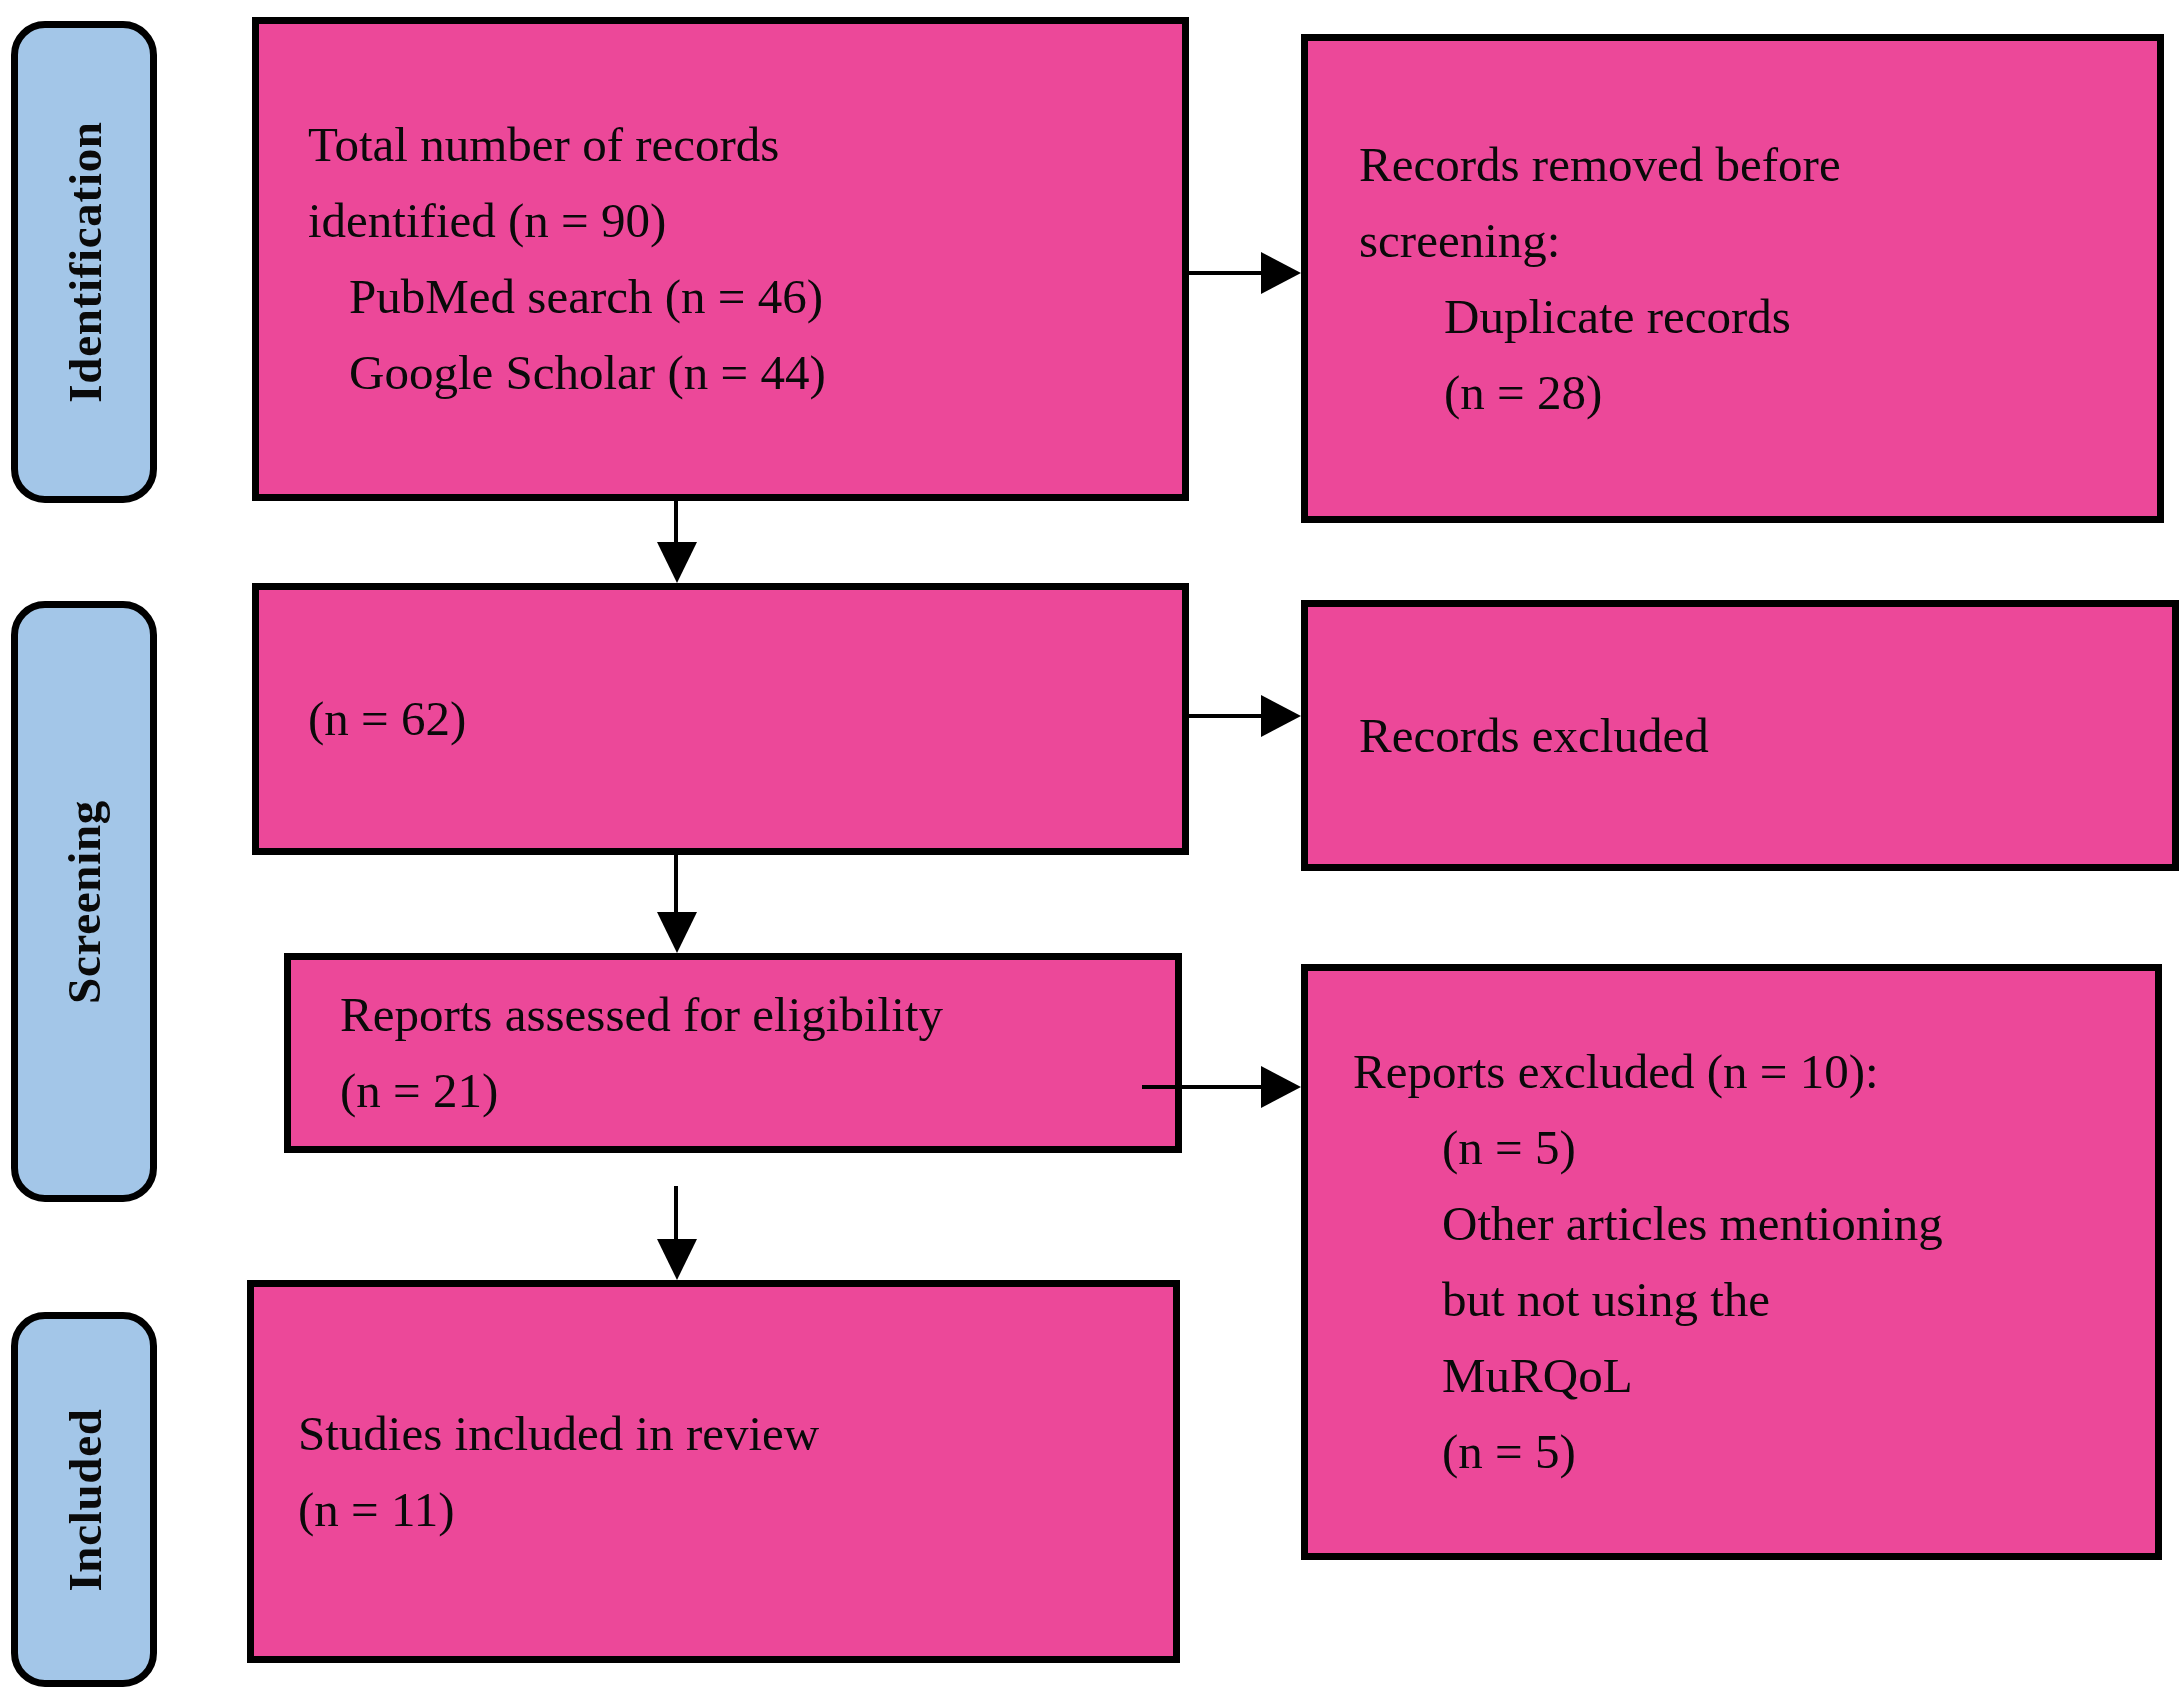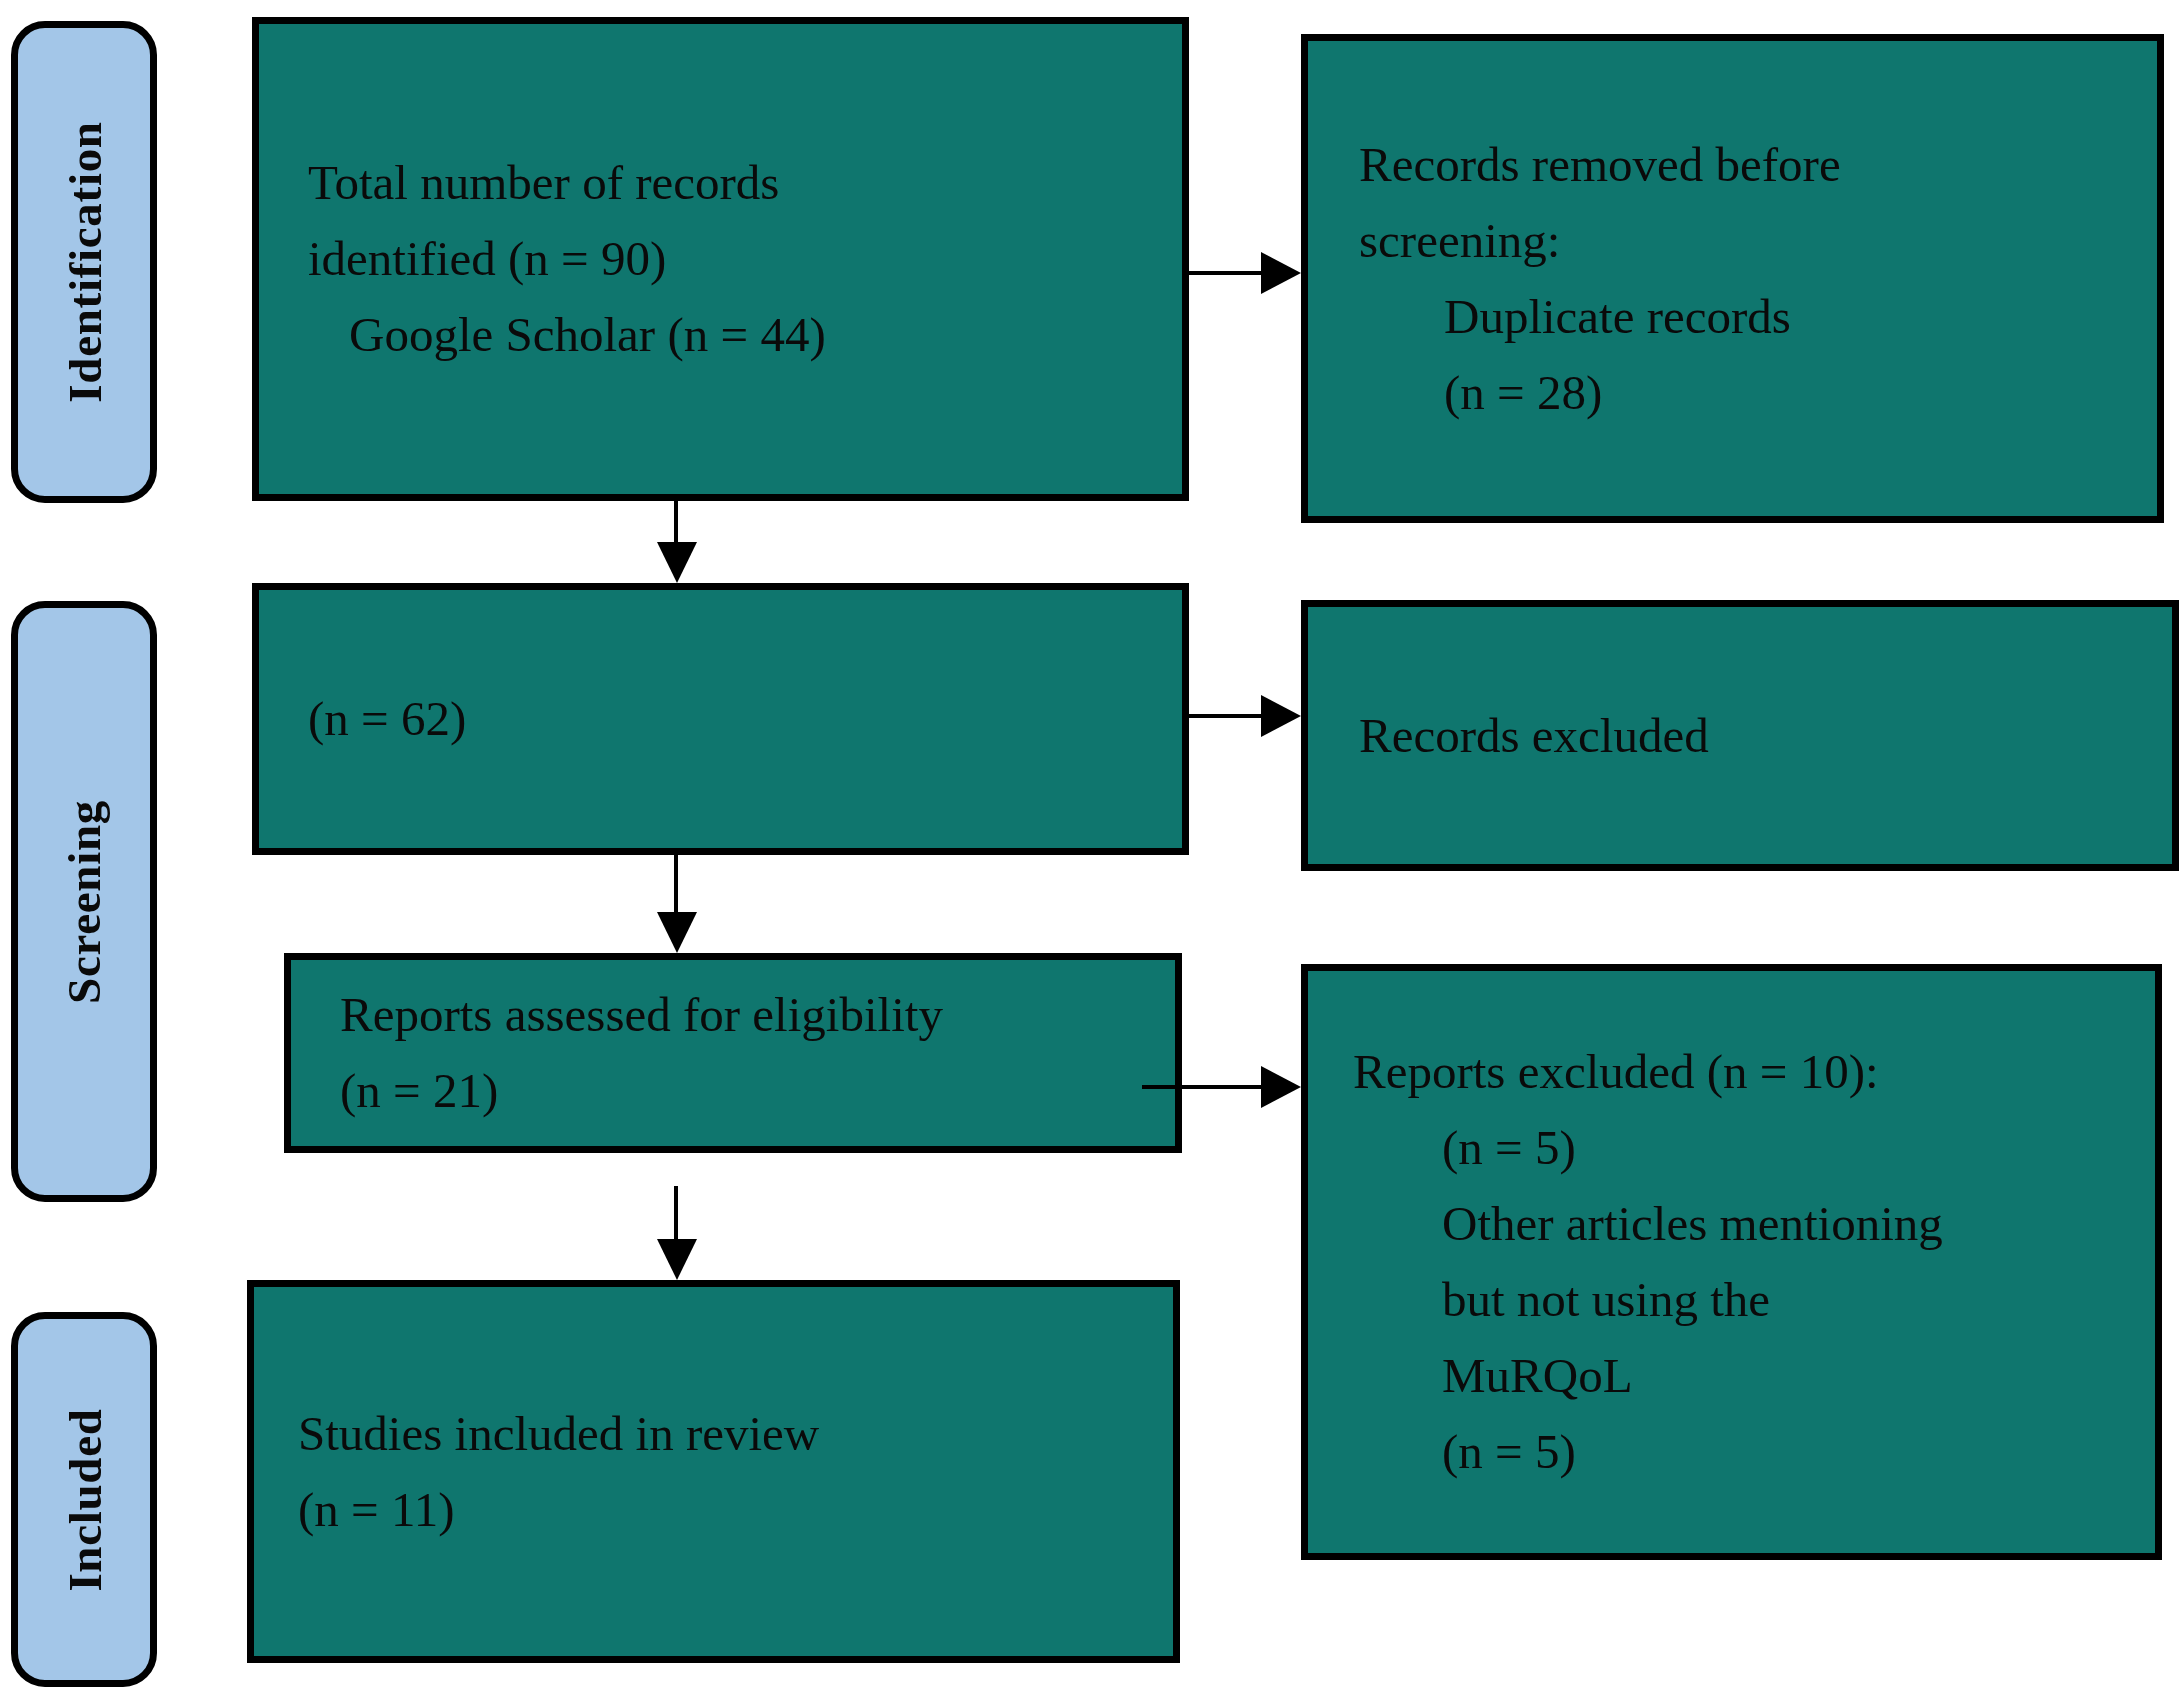--- a/index.html
+++ b/index.html
@@ -10,21 +10,21 @@
     background:#ffffff;
     font-family:"Liberation Serif","DejaVu Serif",serif;
     color:#0a0a0a;
     overflow:hidden;
   }
   
   .box{
     position:absolute;
     box-sizing:border-box;
     border:7px solid #000;
-    background:#0f766e;
+    background:#ec4899;
     display:flex;
     flex-direction:column;
     justify-content:center;
     font-size:49px;
     line-height:76px;
     white-space:nowrap;
   }
   .box .line{padding-left:0;}
   #box-identified{left:252px;top:17px;width:937px;height:484px;padding-left:49px;}
   #box-identified .ind{padding-left:41px;}
@@ -86,20 +86,21 @@
   <div class="stage" id="stage-screening" style="background: rgb(163, 198, 232);">
     <span class="stage-text">Screening</span>
   </div>
   <div class="stage" id="stage-included" style="background: rgb(163, 198, 232);">
     <span class="stage-text">Included</span>
   </div>
 
   <div class="box" id="box-identified">
     <div class="line">Total number of records</div>
     <div class="line">identified (n = 90)</div>
+    <div class="line ind">PubMed search (n = 46)</div>
     <div class="line ind">Google Scholar (n = 44)</div>
   </div>
 
   <div class="box" id="box-removed">
     <div class="line">Records removed before</div>
     <div class="line">screening:</div>
     <div class="line ind">Duplicate records</div>
     <div class="line ind">(n = 28)</div>
   </div>
 

